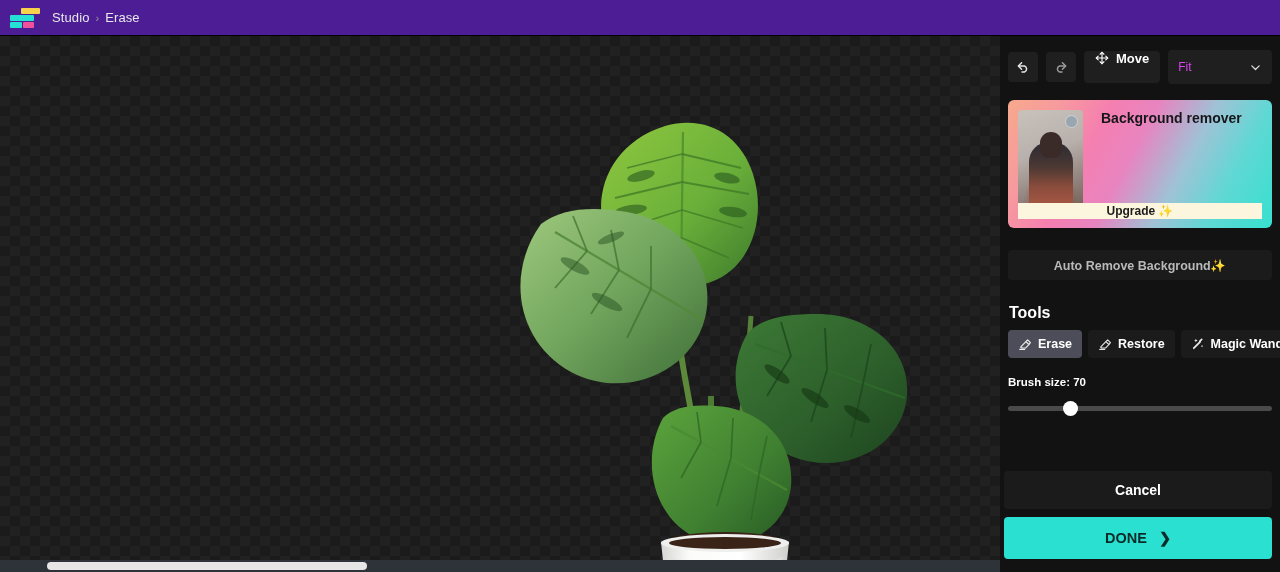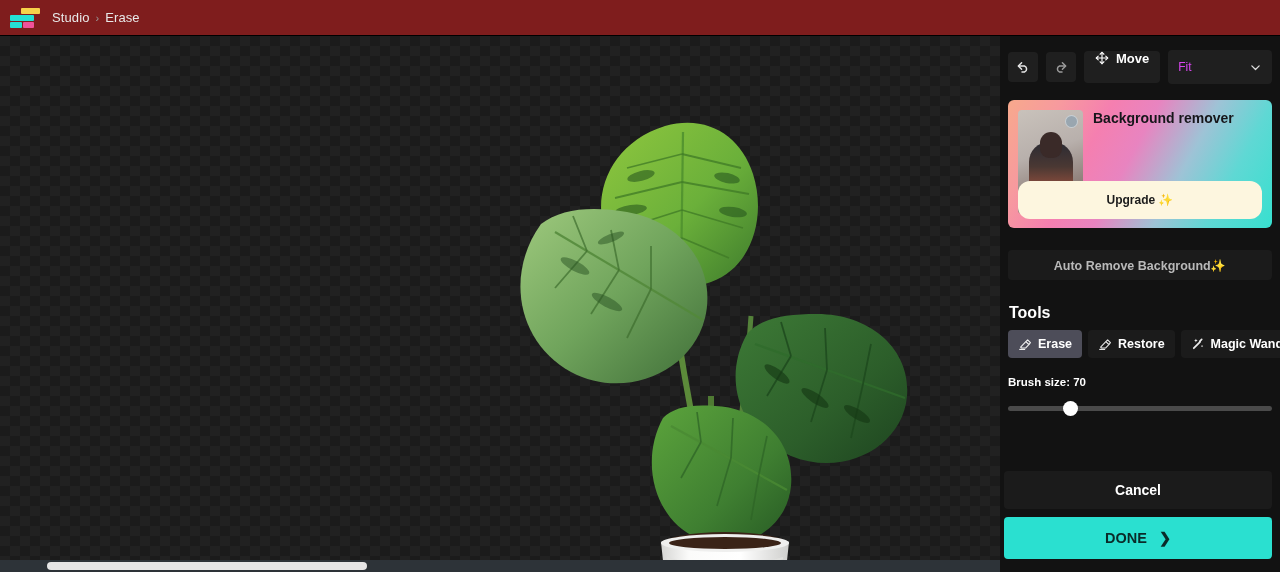--- a/index.html
+++ b/index.html
@@ -7,21 +7,21 @@
     width: 1280px; height: 572px;
     background: #0d0d0d;
     font-family: "Liberation Sans", sans-serif;
     overflow: hidden;
   }
 
   
   .topbar {
     position: absolute; top: 0; left: 0;
     width: 1280px; height: 36px;
-    background: #7f1d1d;
+    background: #4c1d95;
     display: flex; align-items: center;
     padding-left: 10px;
     border-bottom: 1px solid #000;
   }
   .logo { width: 30px; height: 22px; position: relative; flex: 0 0 auto; }
   .logo .bar { position: absolute; border-radius: 1px; }
   .logo .b-yellow { background: #f7d24a; left: 11px;  top: 1px;  width: 19px; height: 6px; }
   .logo .b-cyan1  { background: #25e0d4; left: 0px;   top: 8px;  width: 24px; height: 6px; }
   .logo .b-cyan2  { background: #25e0d4; left: 0px;   top: 15px; width: 12px; height: 6px; }
   .logo .b-pink   { background: #f0519a; left: 13px;  top: 15px; width: 11px; height: 6px; }
@@ -102,21 +102,21 @@
     padding: 0 10px; font-size: 12px; cursor: pointer;
   }
 
   
   .promo {
     position: relative; height: 128px; border-radius: 6px;
     padding: 10px; margin-bottom: 22px;
     background: linear-gradient(118deg,
        #f7a98c 0%, #f79a9e 16%, #f57fb0 32%,
        #e884c0 46%, #9ec3d6 64%, #5fd8d4 80%, #37e0cf 100%);
-    display: flex; gap: 10px;
+    display: flex; gap: 18px;
   }
   .promo-thumb {
     width: 65px; height: 104px; border-radius: 4px; flex: 0 0 auto;
     position: relative; overflow: hidden;
     background:
       radial-gradient(ellipse 60% 45% at 50% 88%, #8d4a3a 0%, rgba(141,74,58,0) 70%),
       linear-gradient(160deg, #c9c2bb 0%, #b8b0ac 40%, #6e5a52 100%);
   }
   .promo-thumb .figure {
     position: absolute; left: 50%; transform: translateX(-50%);
@@ -132,21 +132,21 @@
   .promo-thumb .badge {
     position: absolute; right: 5px; top: 5px;
     width: 13px; height: 13px; border-radius: 50%;
     background: rgba(140,160,175,.75); border: 1px solid rgba(255,255,255,.45);
   }
   .promo-text { flex: 1; min-width: 0; }
   .promo-title { font-size: 14px; font-weight: bold; color: #16161a; margin-bottom: 3px; }
   .promo-desc  { font-size: 11.5px; color: #1d1d22; line-height: 1.32; }
   .promo-btn {
     position: absolute; left: 10px; right: 10px; bottom: 9px;
-    height: 38px; border-radius: 12px;
+    height: 16px; border-radius: 0;
     background: #fdf6df; border: none; color: #1b1b1b;
     font-size: 12px; font-weight: bold; cursor: pointer;
     display: flex; align-items: center; justify-content: center; gap: 2px;
   }
 
   .auto-remove {
     width: 100%; height: 30px; border-radius: 4px; border: none;
     background: #1b1b1b; color: #b9b9b9;
     font-size: 12.5px; font-weight: bold; cursor: pointer;
     margin-bottom: 24px;

